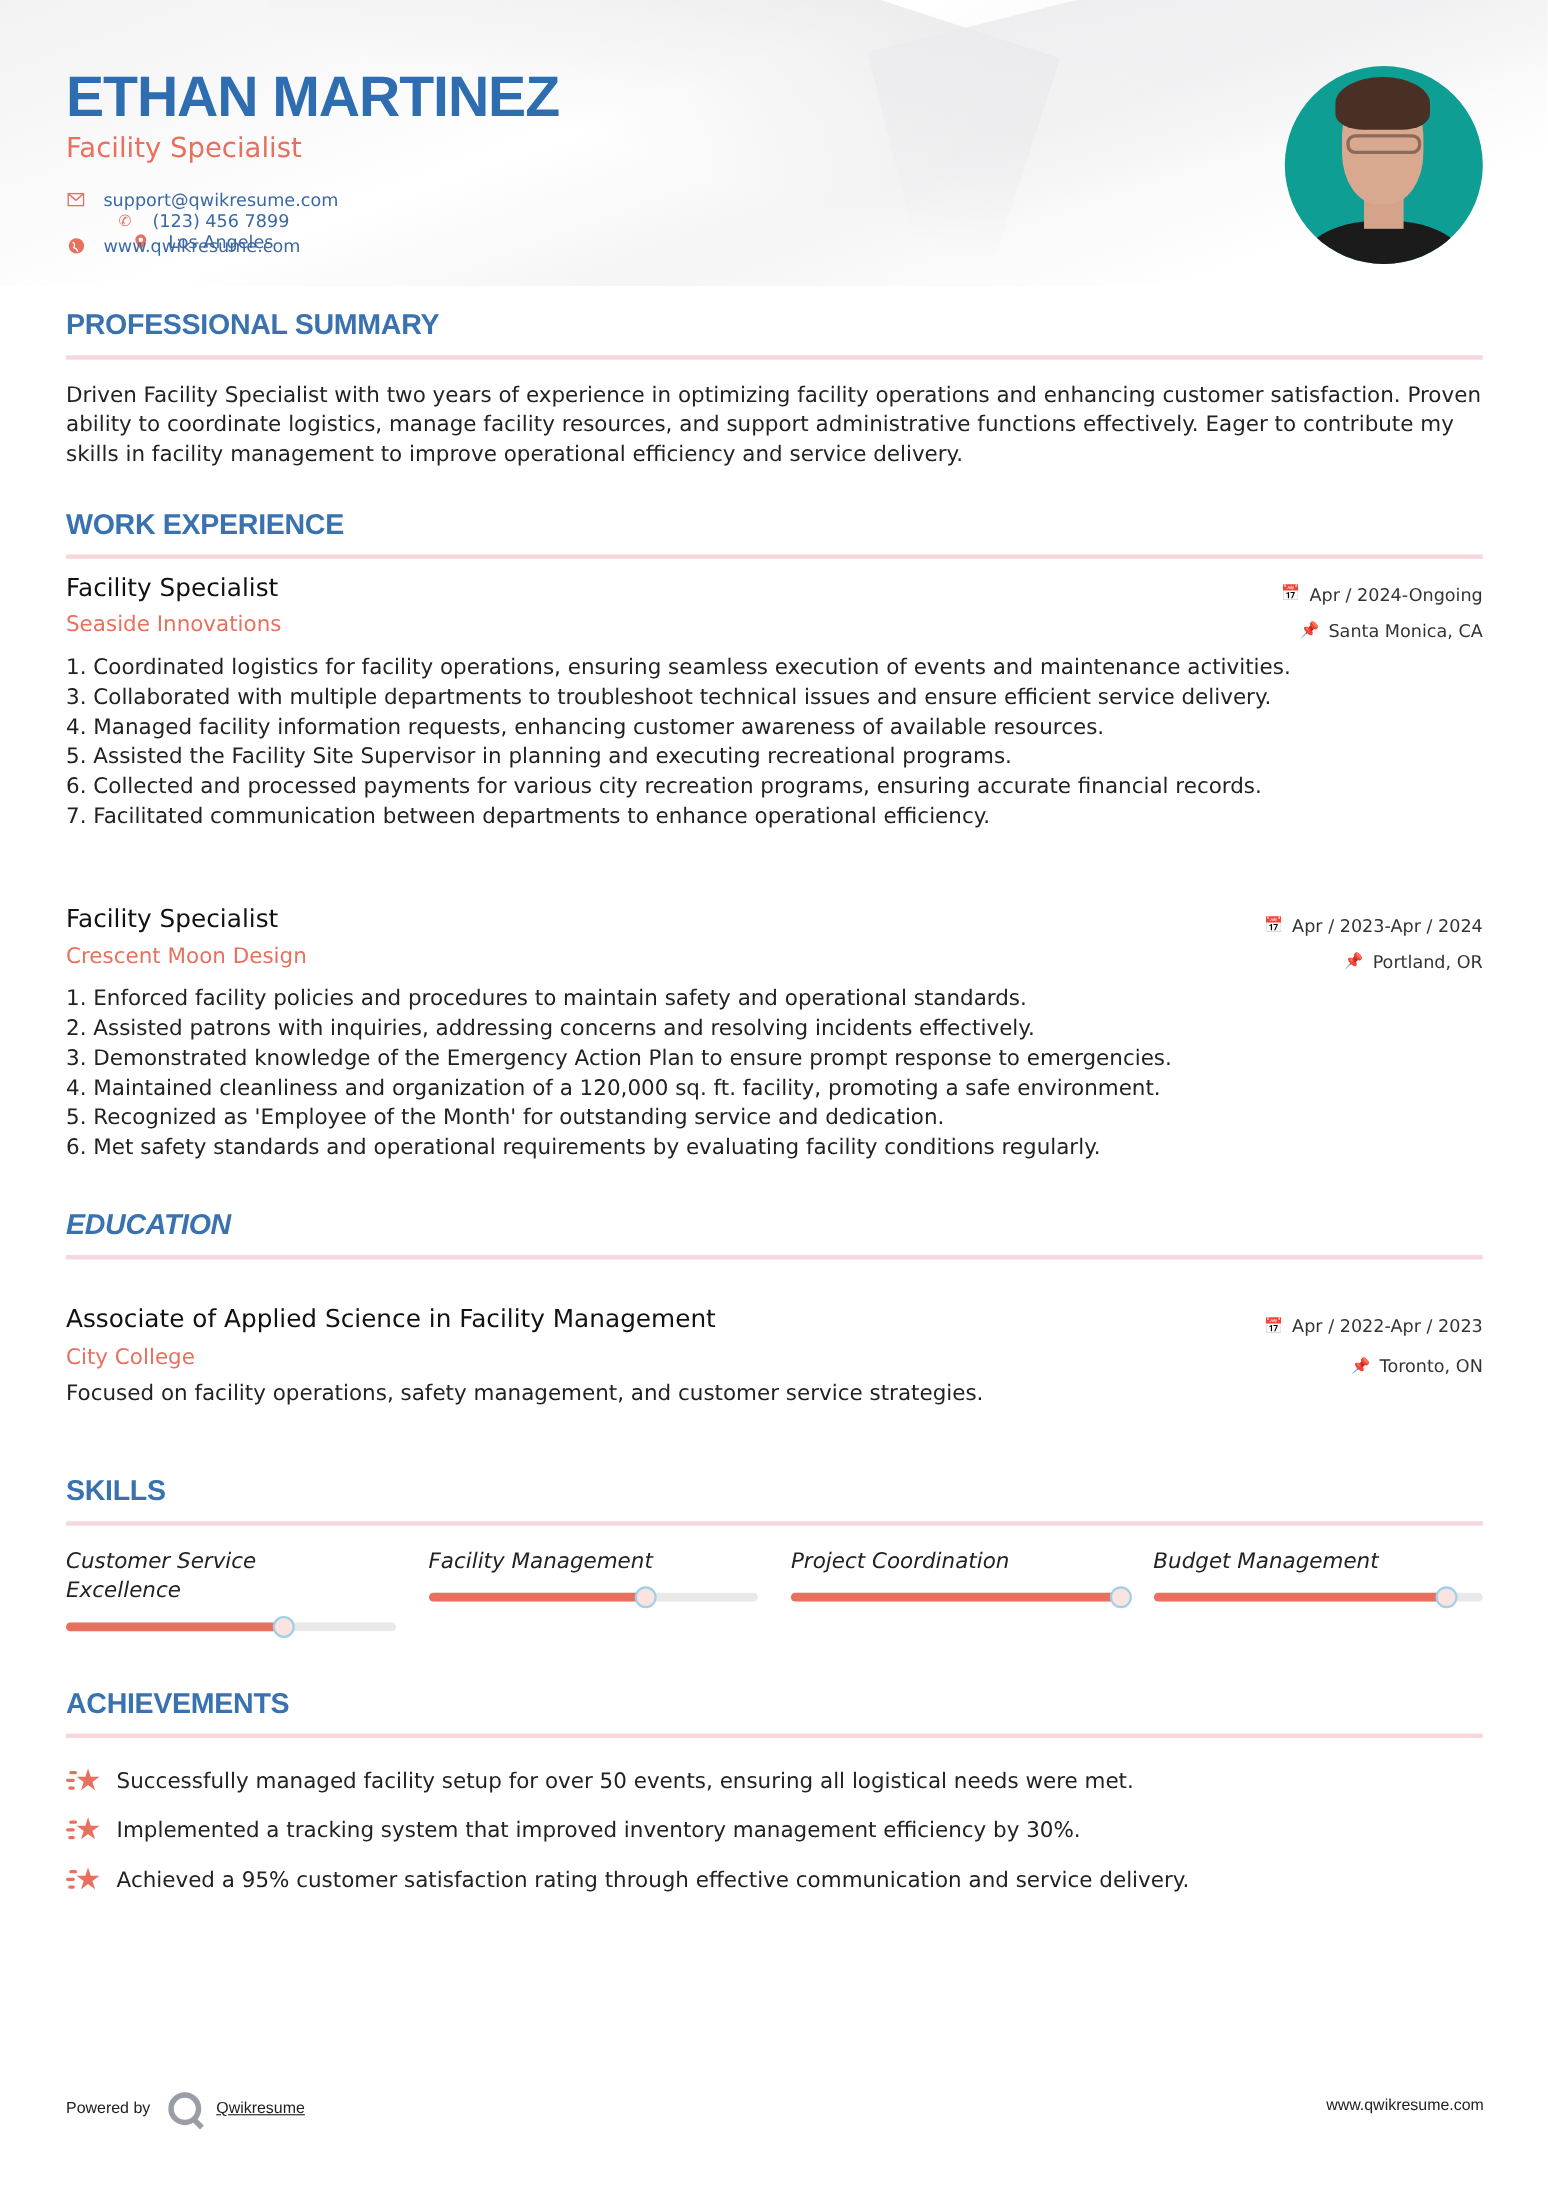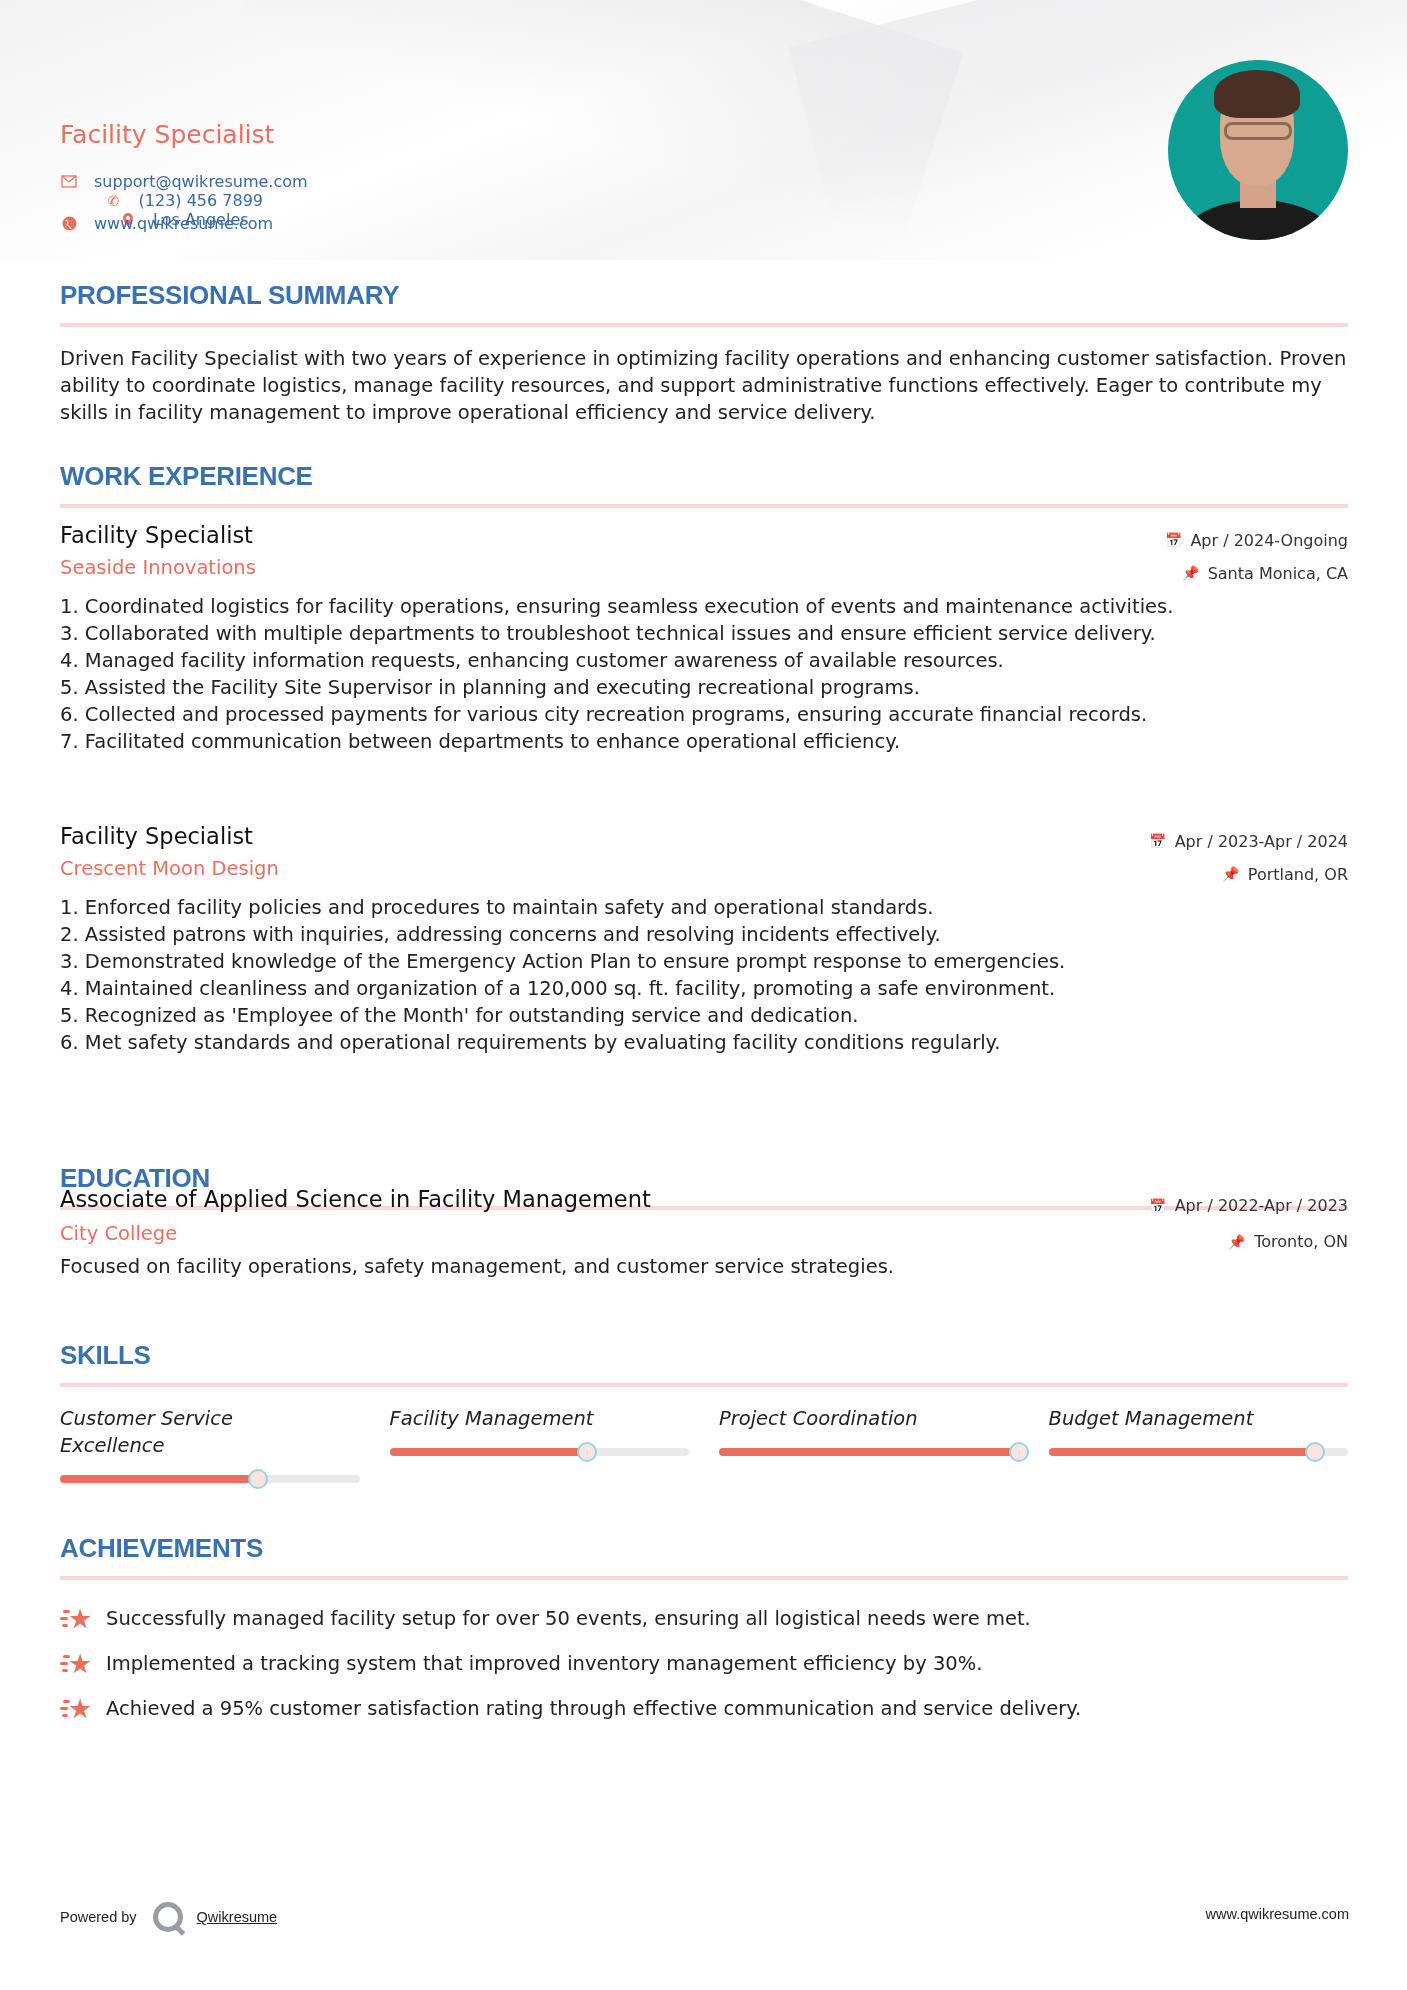--- a/index.html
+++ b/index.html
@@ -71,20 +71,21 @@
 </head>
 <body>
 
 <div class="bg-shape bg1"></div>
 <div class="bg-shape bg2"></div>
 <div class="bg-shape bg3"></div>
 
 <div class="page">
 
   <div class="header">
+    <div class="name">ETHAN MARTINEZ</div>
     <div class="title">Facility Specialist</div>
 
     <div class="contacts">
       <div class="contact">
         <span class="cicon">
           <svg width="16" height="13" viewBox="0 0 16 13">
               <rect x="1" y="1" width="14" height="11" fill="none" stroke="#e8705f" stroke-width="1.3"></rect>
               <path d="M1 1 L8 7 L15 1" fill="none" stroke="#e8705f" stroke-width="1.3"></path>
             </svg>
         </span>
@@ -176,21 +177,21 @@
     <ul class="job-list">
       <li>1. Enforced facility policies and procedures to maintain safety and operational standards.</li>
       <li>2. Assisted patrons with inquiries, addressing concerns and resolving incidents effectively.</li>
       <li>3. Demonstrated knowledge of the Emergency Action Plan to ensure prompt response to emergencies.</li>
       <li>4. Maintained cleanliness and organization of a 120,000 sq. ft. facility, promoting a safe environment.</li>
       <li>5. Recognized as 'Employee of the Month' for outstanding service and dedication.</li>
       <li>6. Met safety standards and operational requirements by evaluating facility conditions regularly.</li>
     </ul>
   </div>
 
-  <div class="section" style="top:1163px;">
+  <div class="section" style="top:1098px;font-style:italic;">
     <div class="sec-title">EDUCATION</div>
     <div class="sec-rule"></div>
   </div>
   <div class="job" style="top:1186px;">
     <div class="job-title">Associate of Applied Science in Facility Management</div>
     <div class="job-company" style="margin-top:10px;">City College</div>
     <div class="job-meta" style="line-height:36px;">
       <div class="meta-row">
           <span class="micon">📅</span>
           <span>Apr / 2022-Apr / 2023</span>

